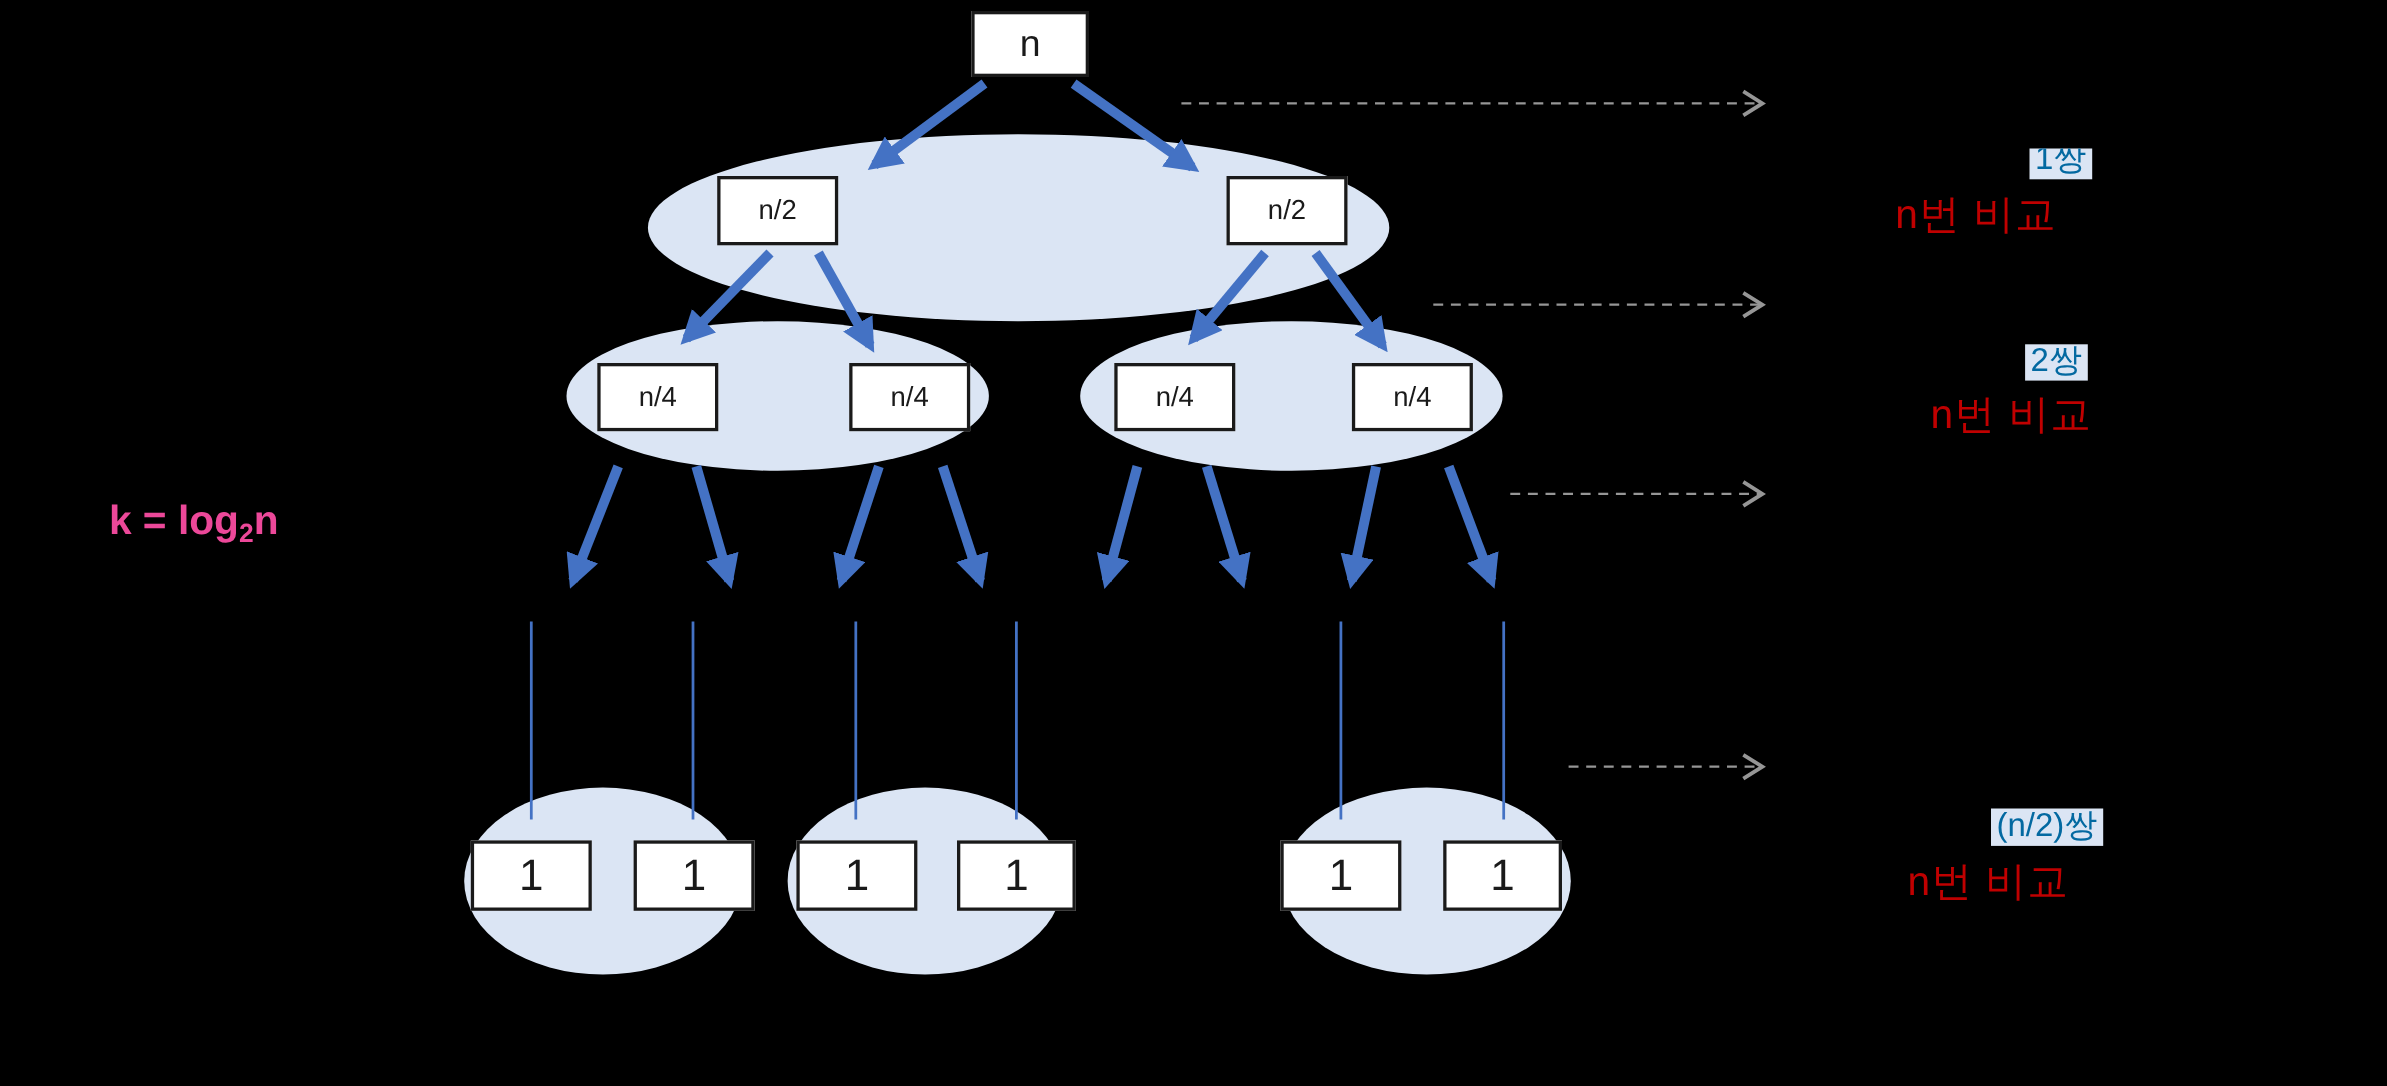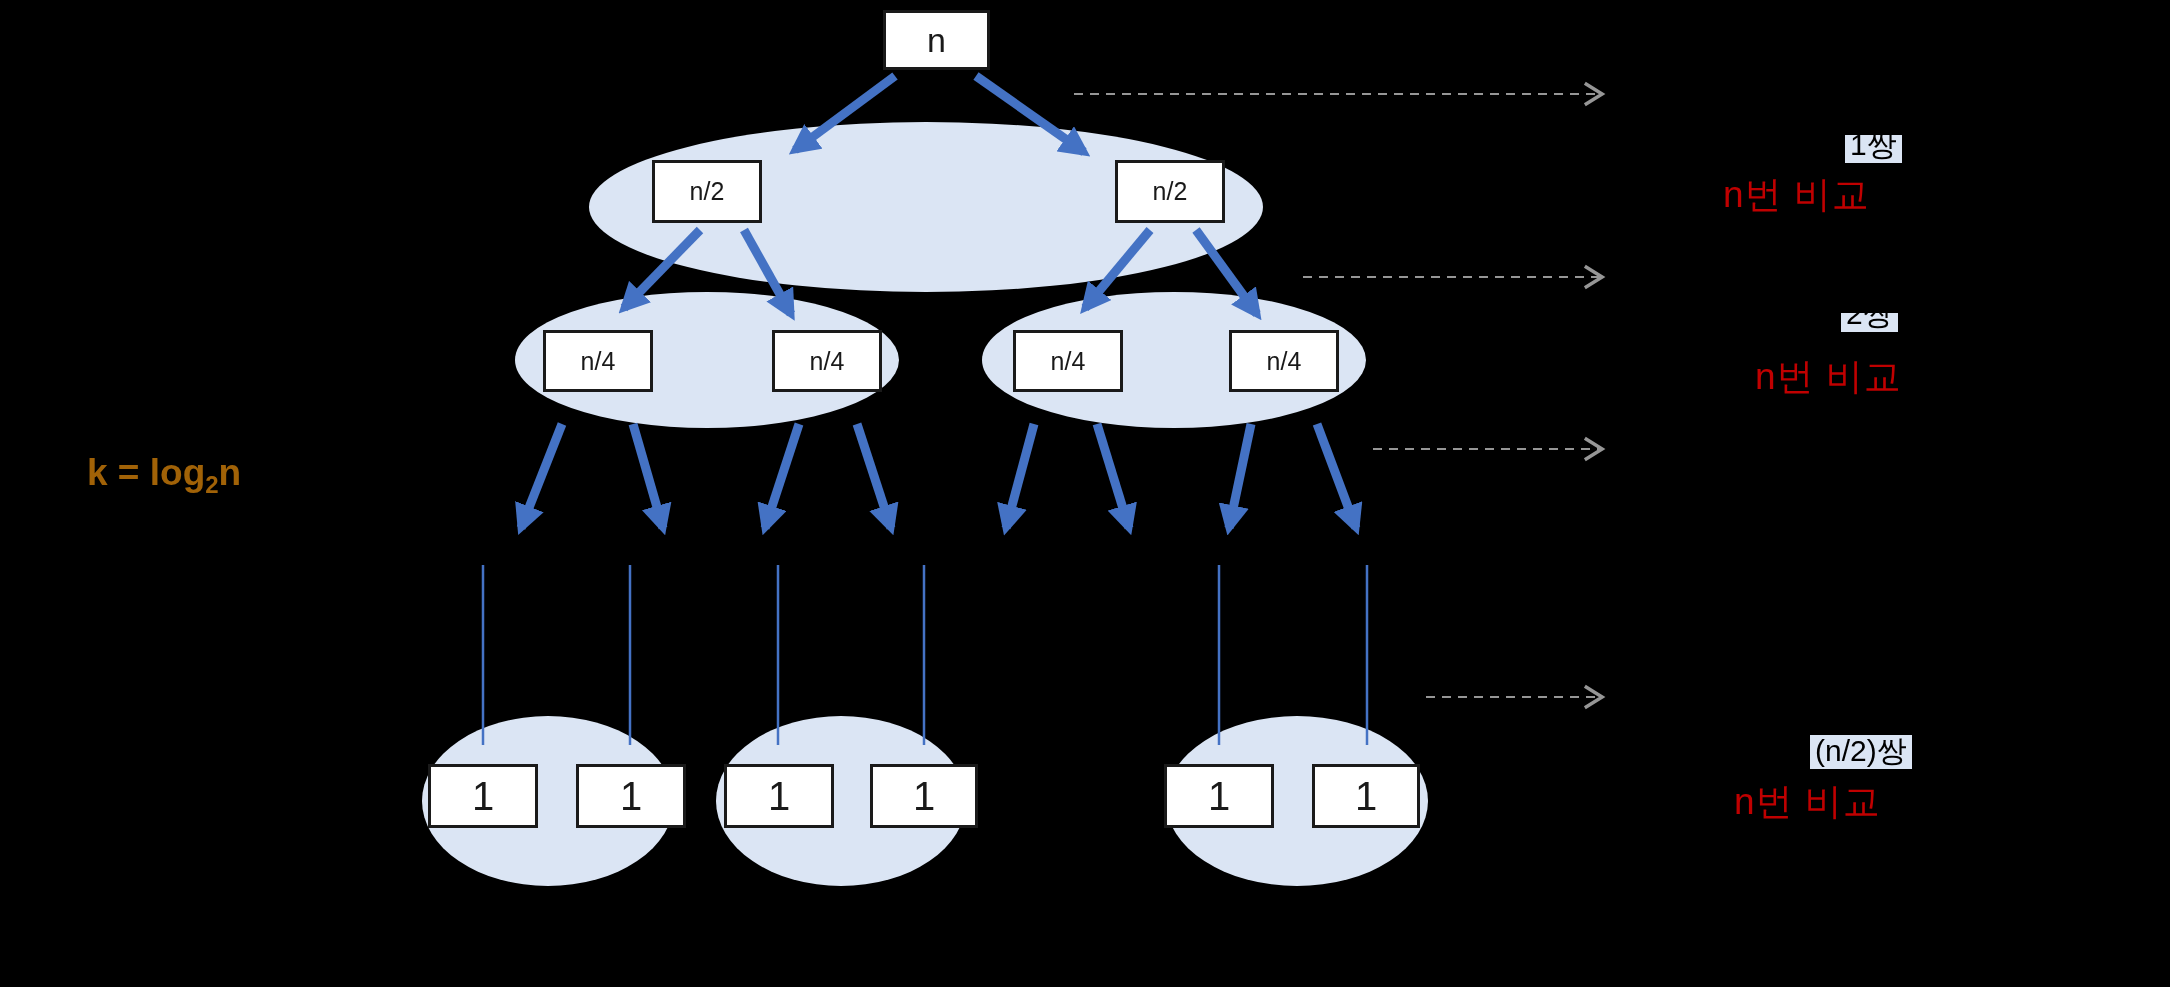--- a/index.html
+++ b/index.html
@@ -4,27 +4,27 @@
 <style>
   html,body{margin:0;padding:0;background:#000;}
   #stage{position:relative;width:2170px;height:987px;background:#000;overflow:hidden;
          font-family:"Liberation Sans", sans-serif;}
   #diagram-svg{position:absolute;left:0;top:0;}
   .node{position:absolute;background:#fff;border:3px solid #1a1a1a;box-sizing:border-box;
         display:flex;align-items:center;justify-content:center;
         color:#1a1a1a;font-size:25px;font-family:"Liberation Sans", sans-serif;}
   .node.root{font-size:34px;}
   .node.leaf{font-size:40px;}
-  .pair-label{position:absolute;background:#dbe5f4;color:#000000;
+  .pair-label{position:absolute;background:#dbe5f4;color:#0369a1;
               display:inline-flex;align-items:flex-end;justify-content:center;
               overflow:hidden;padding:0 5px;white-space:nowrap;}
   .pair-label .pair-text{font-size:30px;line-height:36px;}
   .cmp-label{position:absolute;color:#c00000;font-weight:normal;font-size:37px;
              white-space:nowrap;letter-spacing:1px;}
-  .formula{position:absolute;left:87px;top:452px;color:#a16207;font-weight:bold;
+  .formula{position:absolute;left:99px;top:452px;color:#ec4899;font-weight:bold;
            font-size:37px;white-space:nowrap;}
   .formula sub{font-size:24px;vertical-align:-8px;font-weight:bold;}
 </style>
 </head>
 <body>
 
 <div id="stage">
 
   <svg id="diagram-svg" width="2170" height="987" viewBox="0 0 2170 987">
     <defs>
@@ -88,21 +88,21 @@
   <div class="node leaf" style="left:724px;top:764px;width:110px;height:64px;">1</div>
   <div class="node leaf" style="left:870px;top:764px;width:108px;height:64px;">1</div>
   <div class="node leaf" style="left:1164px;top:764px;width:110px;height:64px;">1</div>
   <div class="node leaf" style="left:1312px;top:764px;width:108px;height:64px;">1</div>
 
   <div class="pair-label" style="left:1845px;top:135px;height:28px;">
     <span class="pair-text">1쌍</span>
   </div>
   <div class="cmp-label" style="left:1723px;top:170px;">n번 비교</div>
 
-  <div class="pair-label" style="left:1841px;top:313px;height:19px;">
+  <div class="pair-label" style="left:1841px;top:313px;height:33px;">
     <span class="pair-text">2쌍</span>
   </div>
   <div class="cmp-label" style="left:1755px;top:352px;">n번 비교</div>
 
   <div class="pair-label" style="left:1810px;top:735px;height:34px;">
     <span class="pair-text">(n/2)쌍</span>
   </div>
   <div class="cmp-label" style="left:1734px;top:777px;">n번 비교</div>
 
   <div class="formula"><span>k = log</span><sub>2</sub><span>n</span></div>

